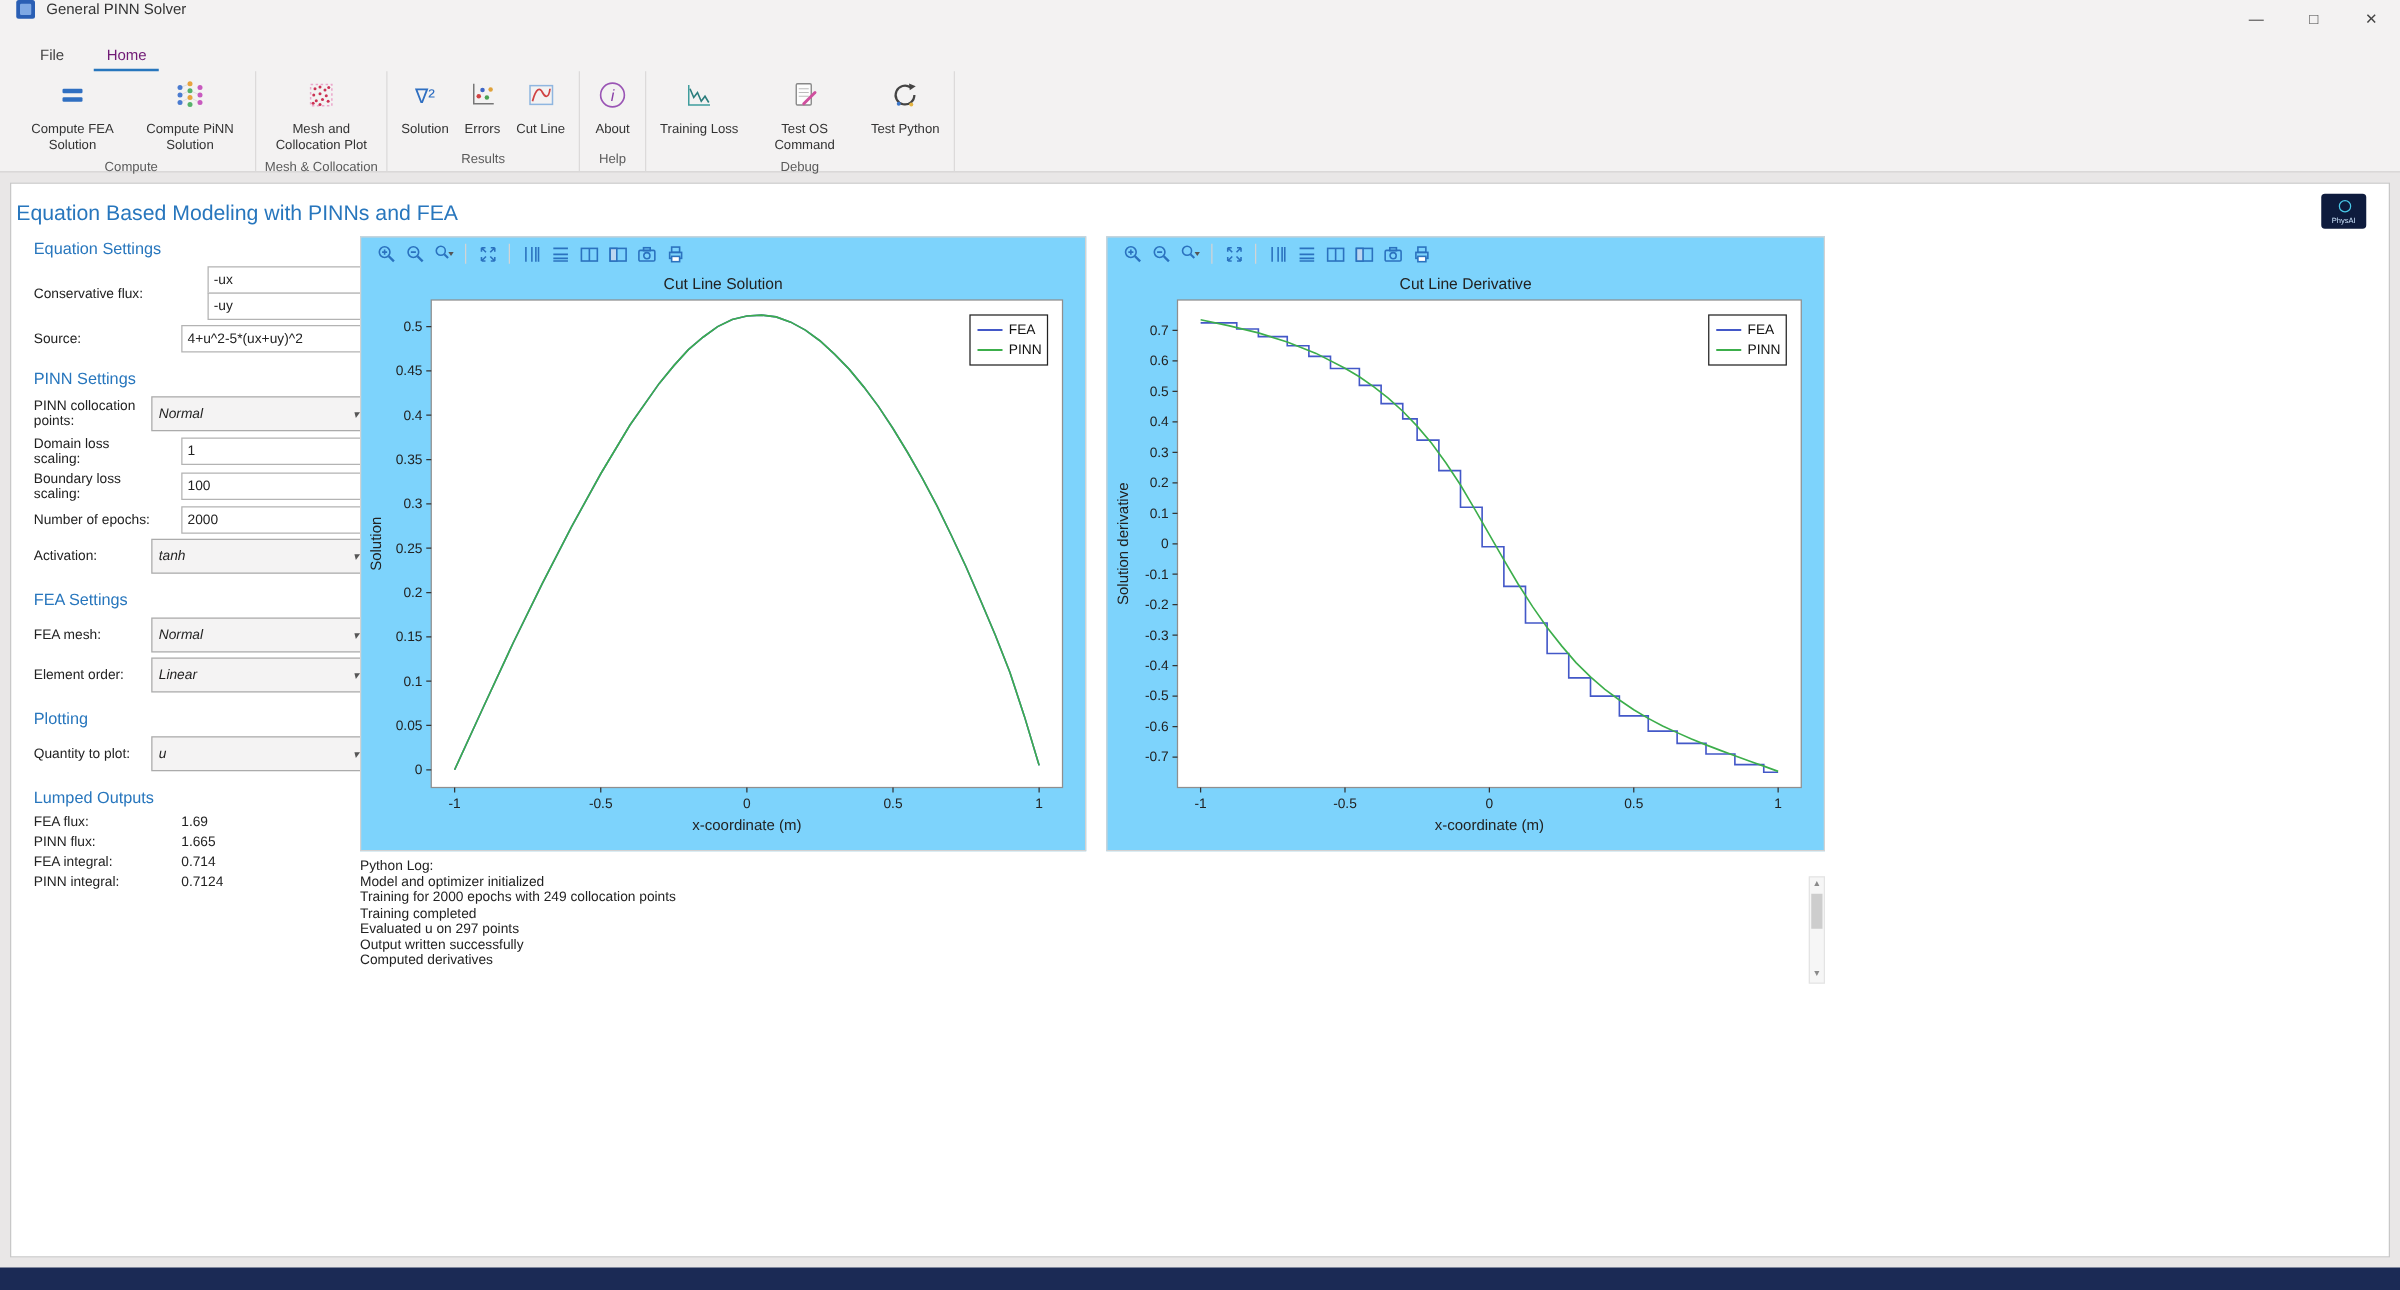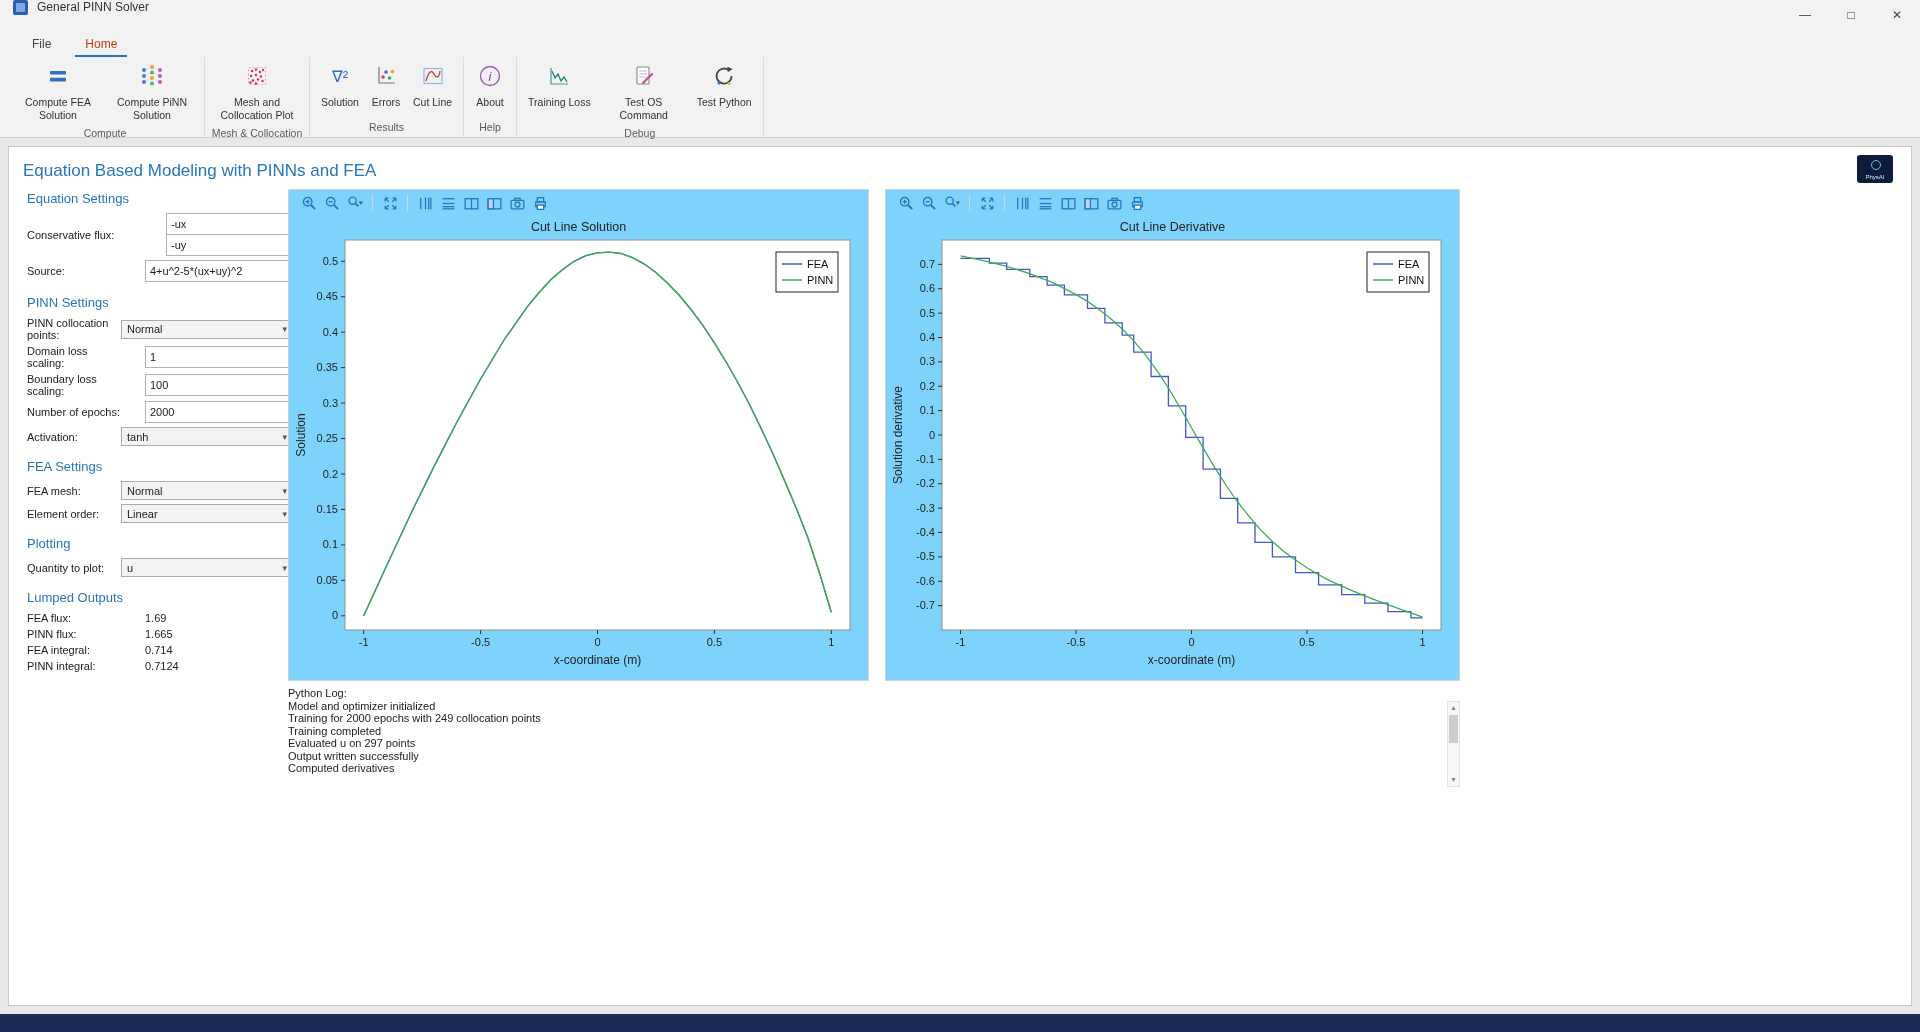--- a/index.html
+++ b/index.html
@@ -12,56 +12,56 @@
   .app-icon { width:15px; height:15px; margin-left:13px; border-radius:2px;
     background:#2a5fb4; position:relative; }
   .app-icon::after{ content:""; position:absolute; left:3px; top:3px; right:3px; bottom:3px;
     background:#7fa9e4; border-radius:1px;}
   .app-title { font-size:12px; margin-left:9px; color:#333; }
   .win-controls { position:absolute; right:0; top:0; height:30px; display:flex; }
   .win-btn { width:46px; height:30px; display:flex; align-items:center; justify-content:center;
     font-size:12px; color:#444; cursor:default; }
   .tabrow { height:27px; display:flex; align-items:flex-end; padding-left:22px; gap:14px; }
   .tab { font-size:12px; color:#444; padding:4px 10px 6px; }
-  .tab.active { color:#c2410c; border-bottom:2px solid #2776bd; padding-bottom:4px; }
+  .tab.active { color:#701a75; border-bottom:2px solid #2776bd; padding-bottom:4px; }
 
   
   .ribbon { display:flex; align-items:stretch; height:80px; padding-left:6px; }
   .rgroup { display:flex; flex-direction:column; border-right:1px solid #dcdada; padding:3px 6px 0; }
   .rbtns { display:flex; flex:1; gap:2px; align-items:flex-start; justify-content:center; }
   .rbtn { display:flex; flex-direction:column; align-items:center; gap:3px;
     padding:3px 5px; max-width:92px; min-width:40px; cursor:default; }
   .rbtn svg, .rbtn .txticon { width:26px; height:26px; flex:none; }
   .rbtn-label { font-size:10.5px; color:#333; text-align:center; line-height:1.2; }
   .rgroup-label { font-size:10.5px; color:#5a5a5a; text-align:center; padding:3px 0 4px; }
 
   
   .main-panel { position:absolute; left:8px; top:146px; width:1904px; height:860px;
     background:#fff; border:1px solid #c8c8c8; }
-  .page-title { position:absolute; left:14px; top:14px; font-size:17px; color:#2776bd; }
+  .page-title { position:absolute; left:4px; top:14px; font-size:17px; color:#2776bd; }
   .brand-logo { position:absolute; right:18px; top:8px; width:36px; height:28px;
     background:#0e1b3d; border-radius:3px; display:flex; align-items:flex-end; justify-content:center; }
   .brand-logo::before{ content:""; position:absolute; top:5px; left:14px; width:8px; height:8px;
     border:1px solid #49c8e8; border-radius:50%; }
   .brand-logo span{ font-size:6px; color:#cfe6ff; margin-bottom:3px; }
 
   
   .sidebar { position:absolute; left:18px; top:44px; width:266px; }
   .section-h { color:#2776bd; font-size:13px; margin:13px 0 7px; }
   .section-h:first-child { margin-top:0; }
   .srow { display:flex; align-items:center; margin:4px 0; }
   .slabel { flex:1; font-size:11px; color:#222; }
   .tinput { width:148px; height:22px; border:1px solid #b3b3b3; background:#fff;
     font-family:"Liberation Sans",sans-serif; font-size:11px; padding:0 4px; color:#222;margin-left:21px; }
   .stack { width:148px; }
   .stack .tinput { display:block; width:100%; }
   .stack .tinput + .tinput { margin-top:-1px; }
   .dropdown { width:172px; height:19px; border:1px solid #ababab; background:#f4f3f3;
-    display:flex; align-items:center; justify-content:space-between; padding:0 5px;
-    font-size:11px; color:#222; cursor:default; }
+    display:flex; align-items:center; justify-content:space-between; padding:13px 5px;
+    font-size:11px; color:#222; cursor:default;font-style:italic; }
   .dropdown .caret { font-size:9px; color:#555; }
   .sval { width:148px; font-size:11px; color:#222; }
 
   
   .plot-panel { position:absolute; top:42px; background:#7dd3fc; border:1px solid #d2d2d2; height:492px; }
   .plot-panel.left { left:279px; width:581px; }
   .plot-panel.right { left:876px; width:575px; }
   .plot-toolbar { height:26px; display:flex; align-items:center; gap:3px; padding-left:10px; }
   .tbi { width:20px; height:20px; display:flex; align-items:center; justify-content:center; }
   .tbi svg { width:17px; height:17px; }

